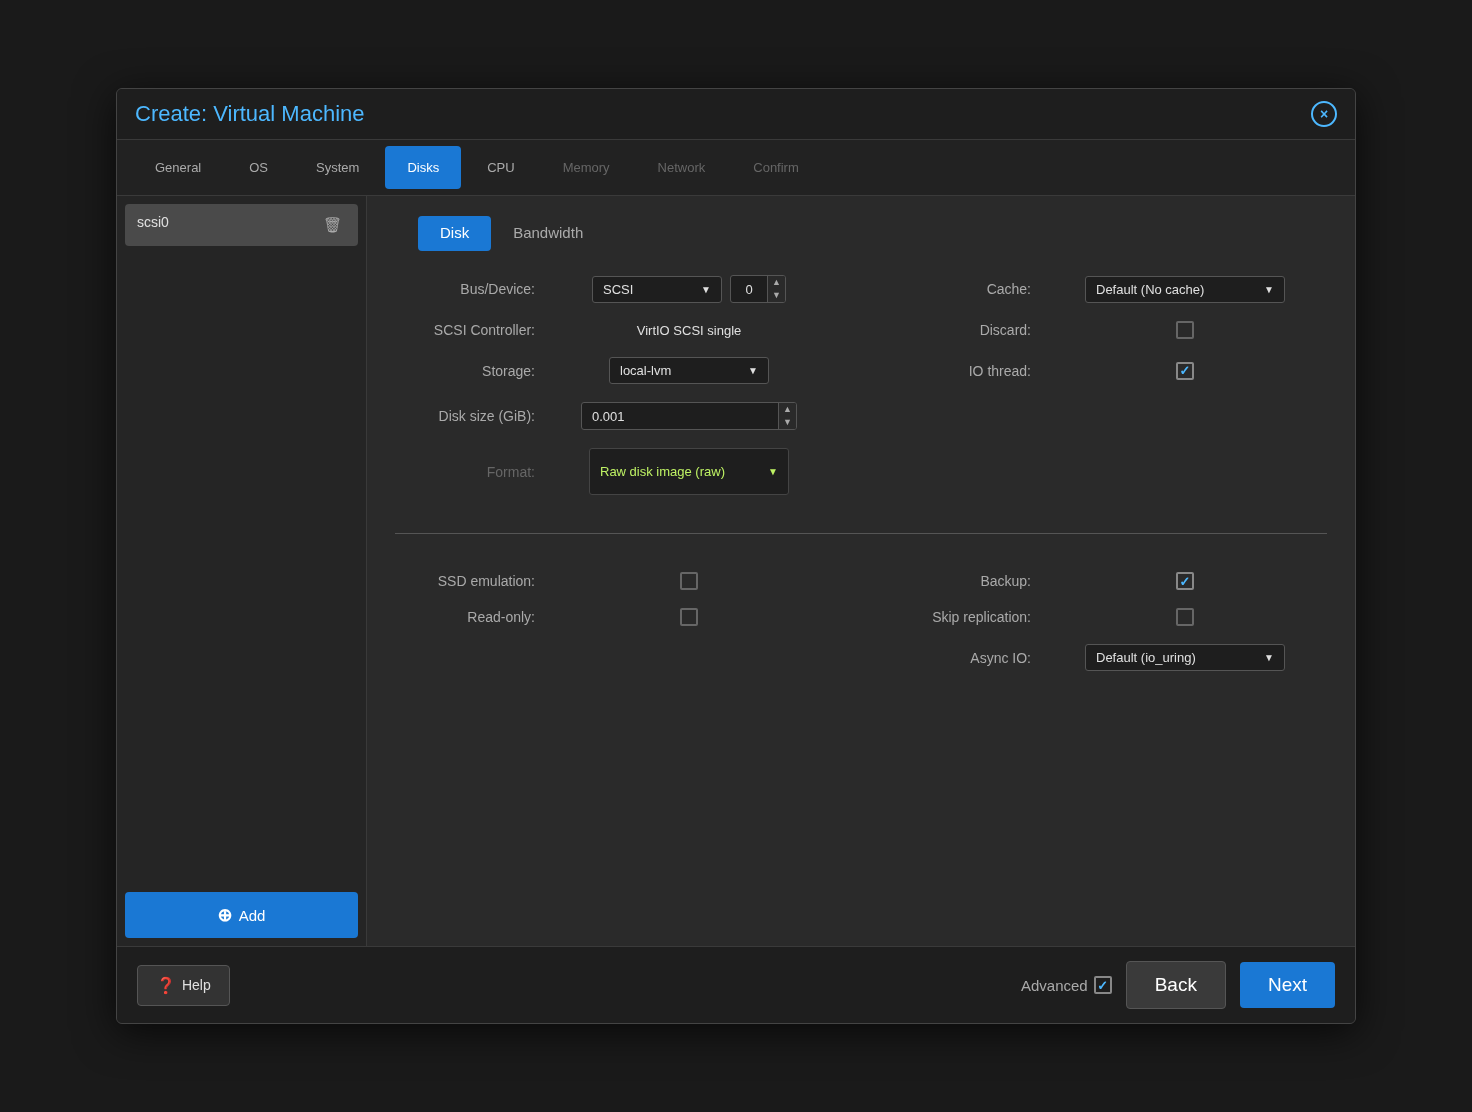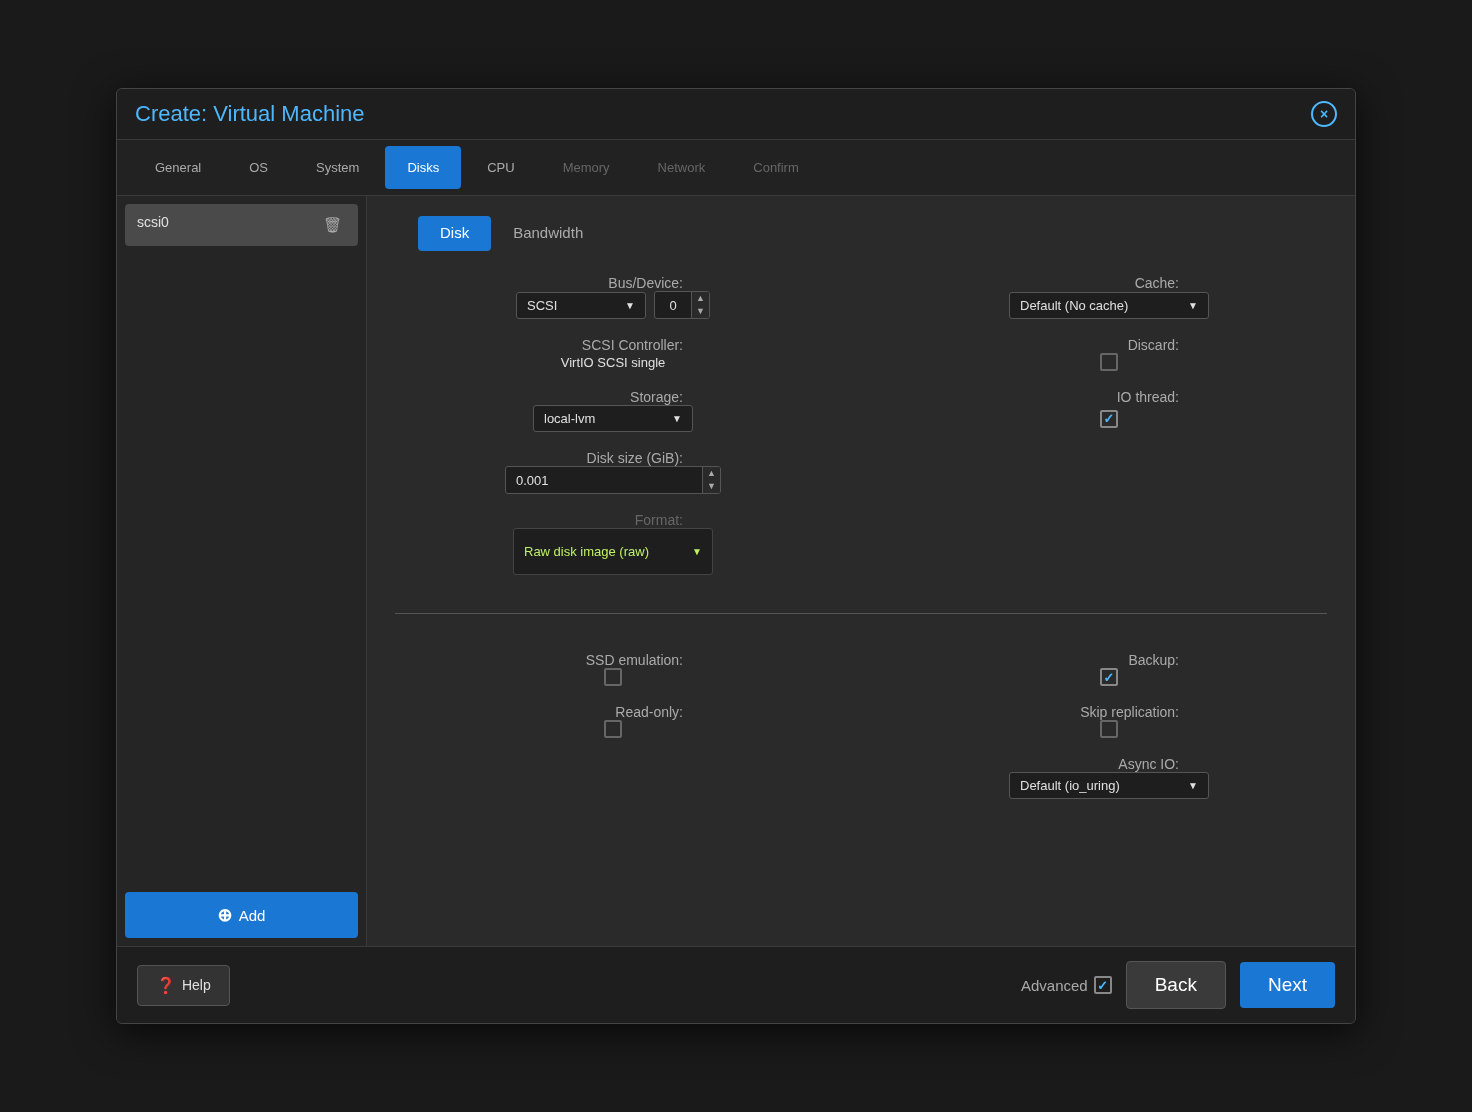--- a/index.html
+++ b/index.html
@@ -149,21 +149,21 @@
       margin-left: 23px;
     }
     .form-section {
       display: grid;
       grid-template-columns: 1fr 1fr;
       gap: 18px 60px;
     }
     .form-row {
       display: flex;
       align-items: center;
-      flex-direction: column;
+      gap: 12px;
     }
     .form-label {
       color: #aaa;
       min-width: 140px;
       text-align: right;
       flex-shrink: 0;
     }
     .form-label.dark {
       color: #666;
     }

